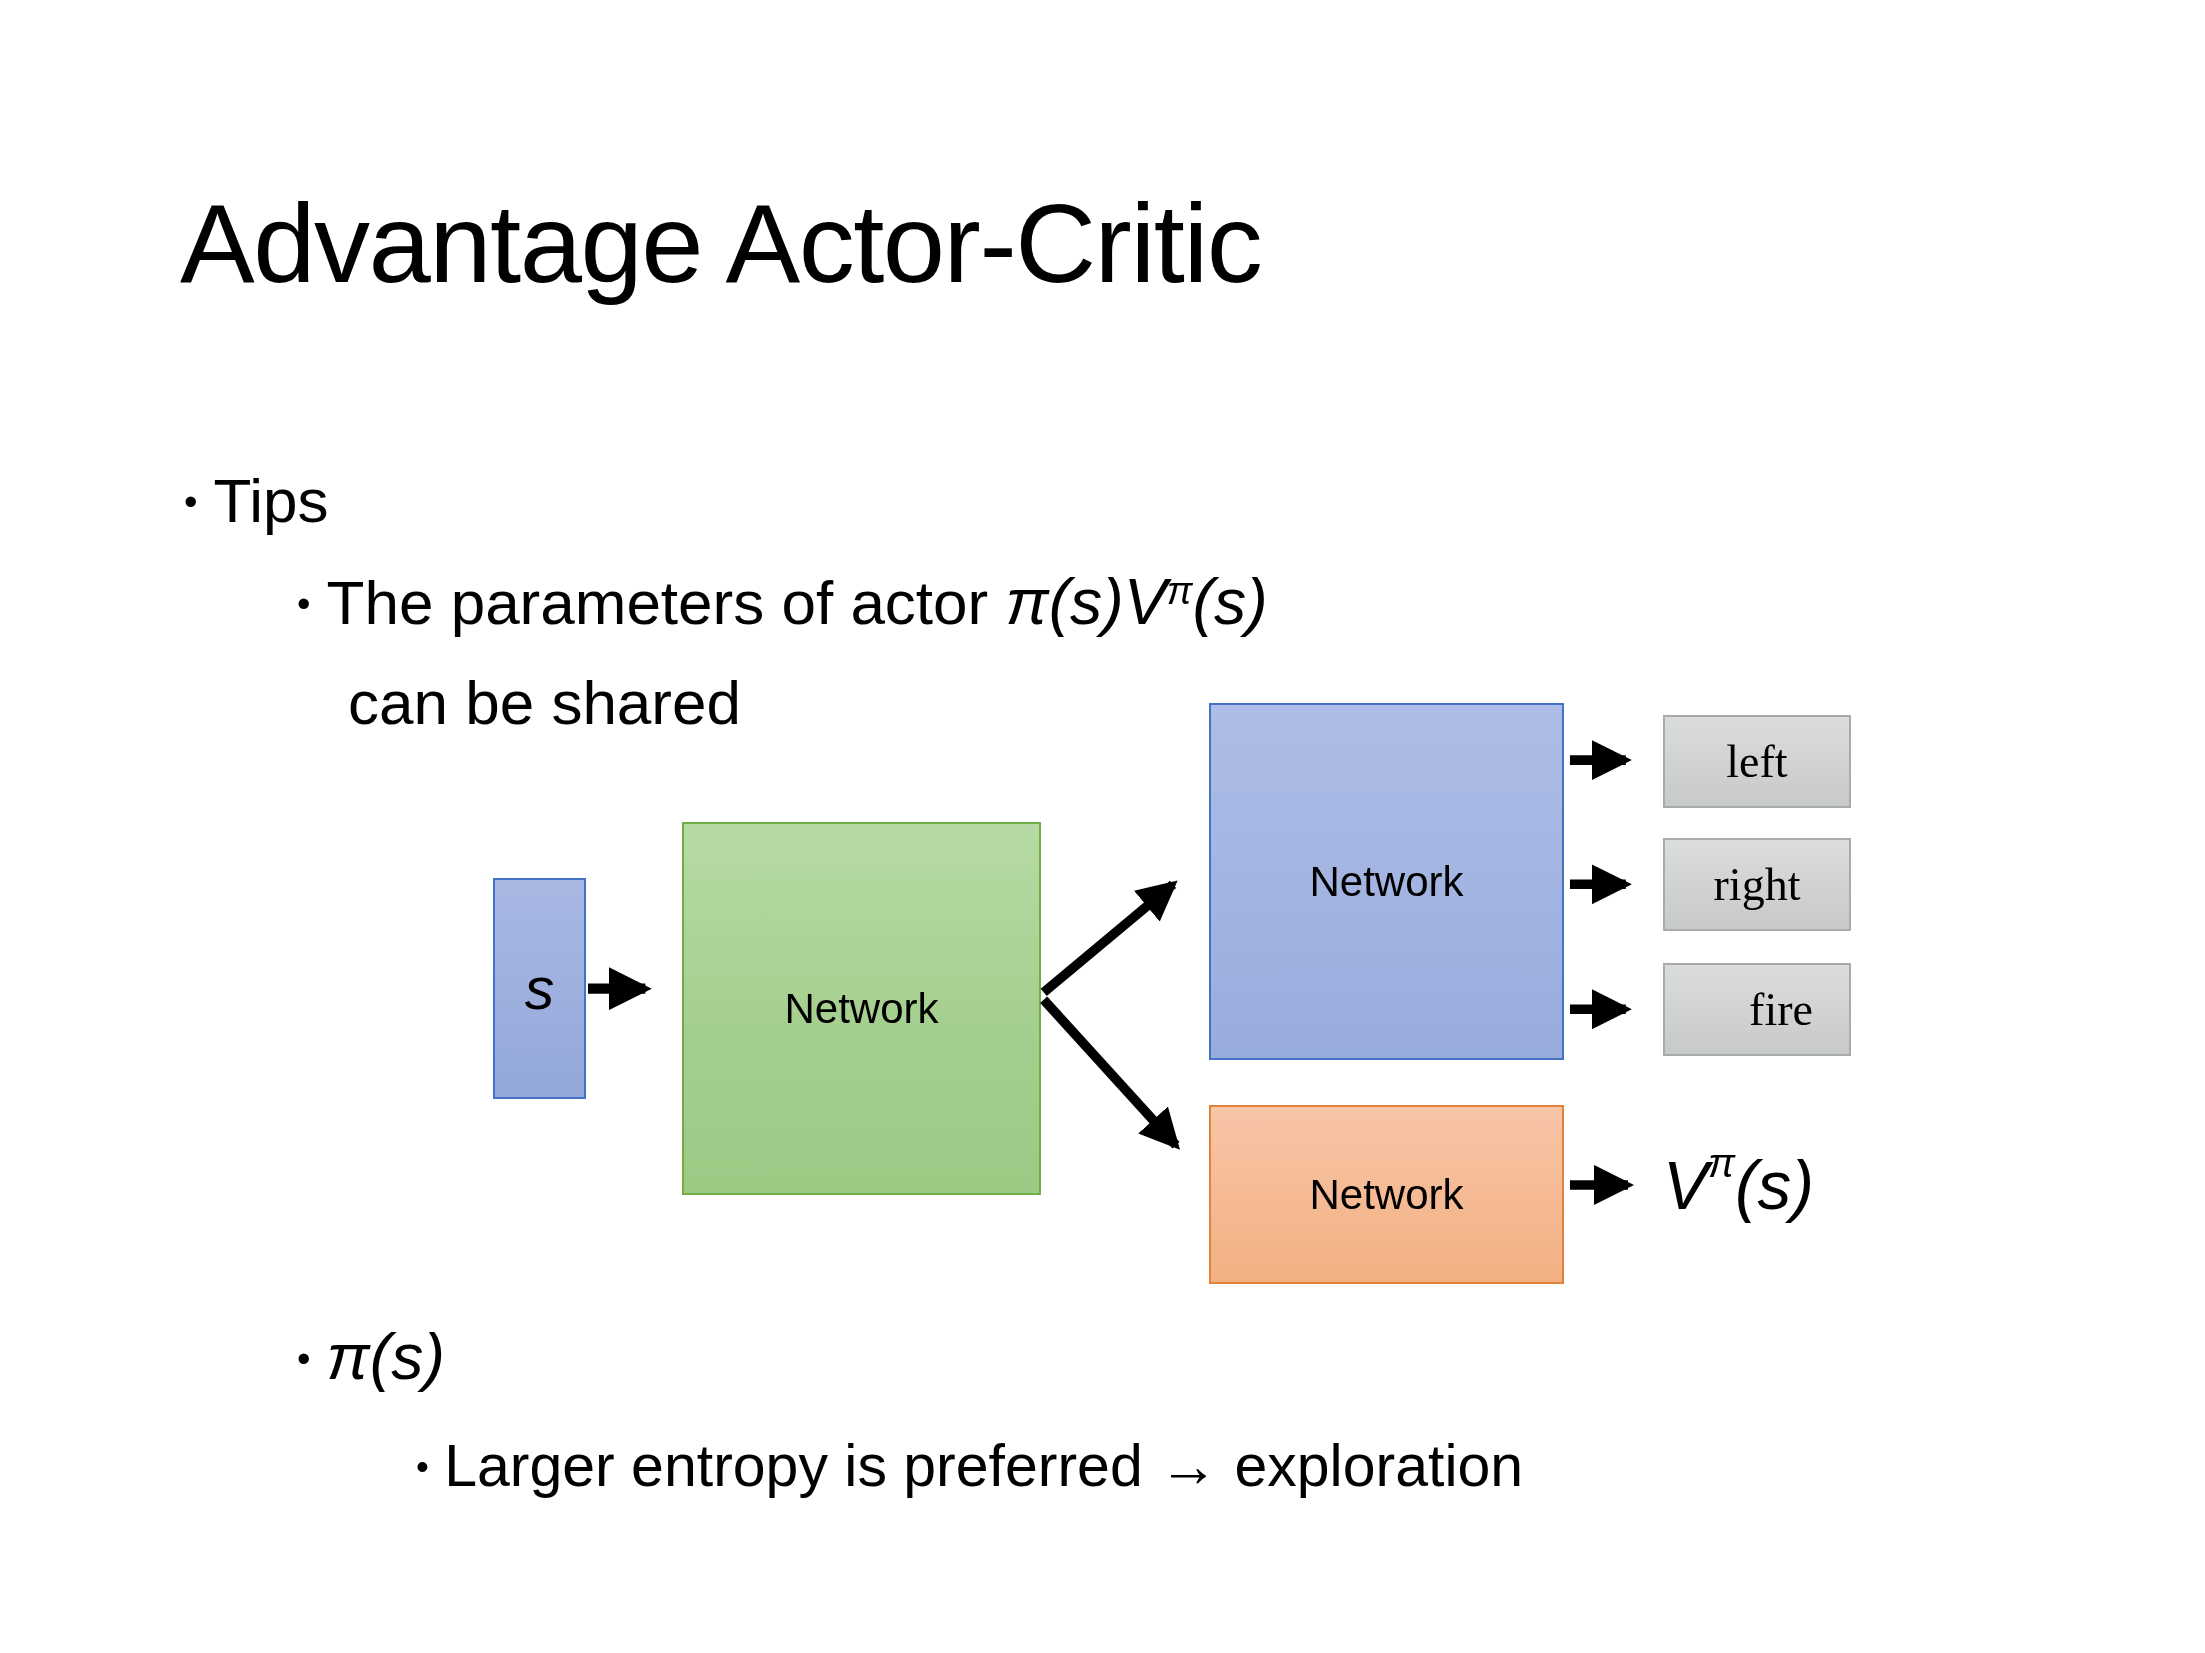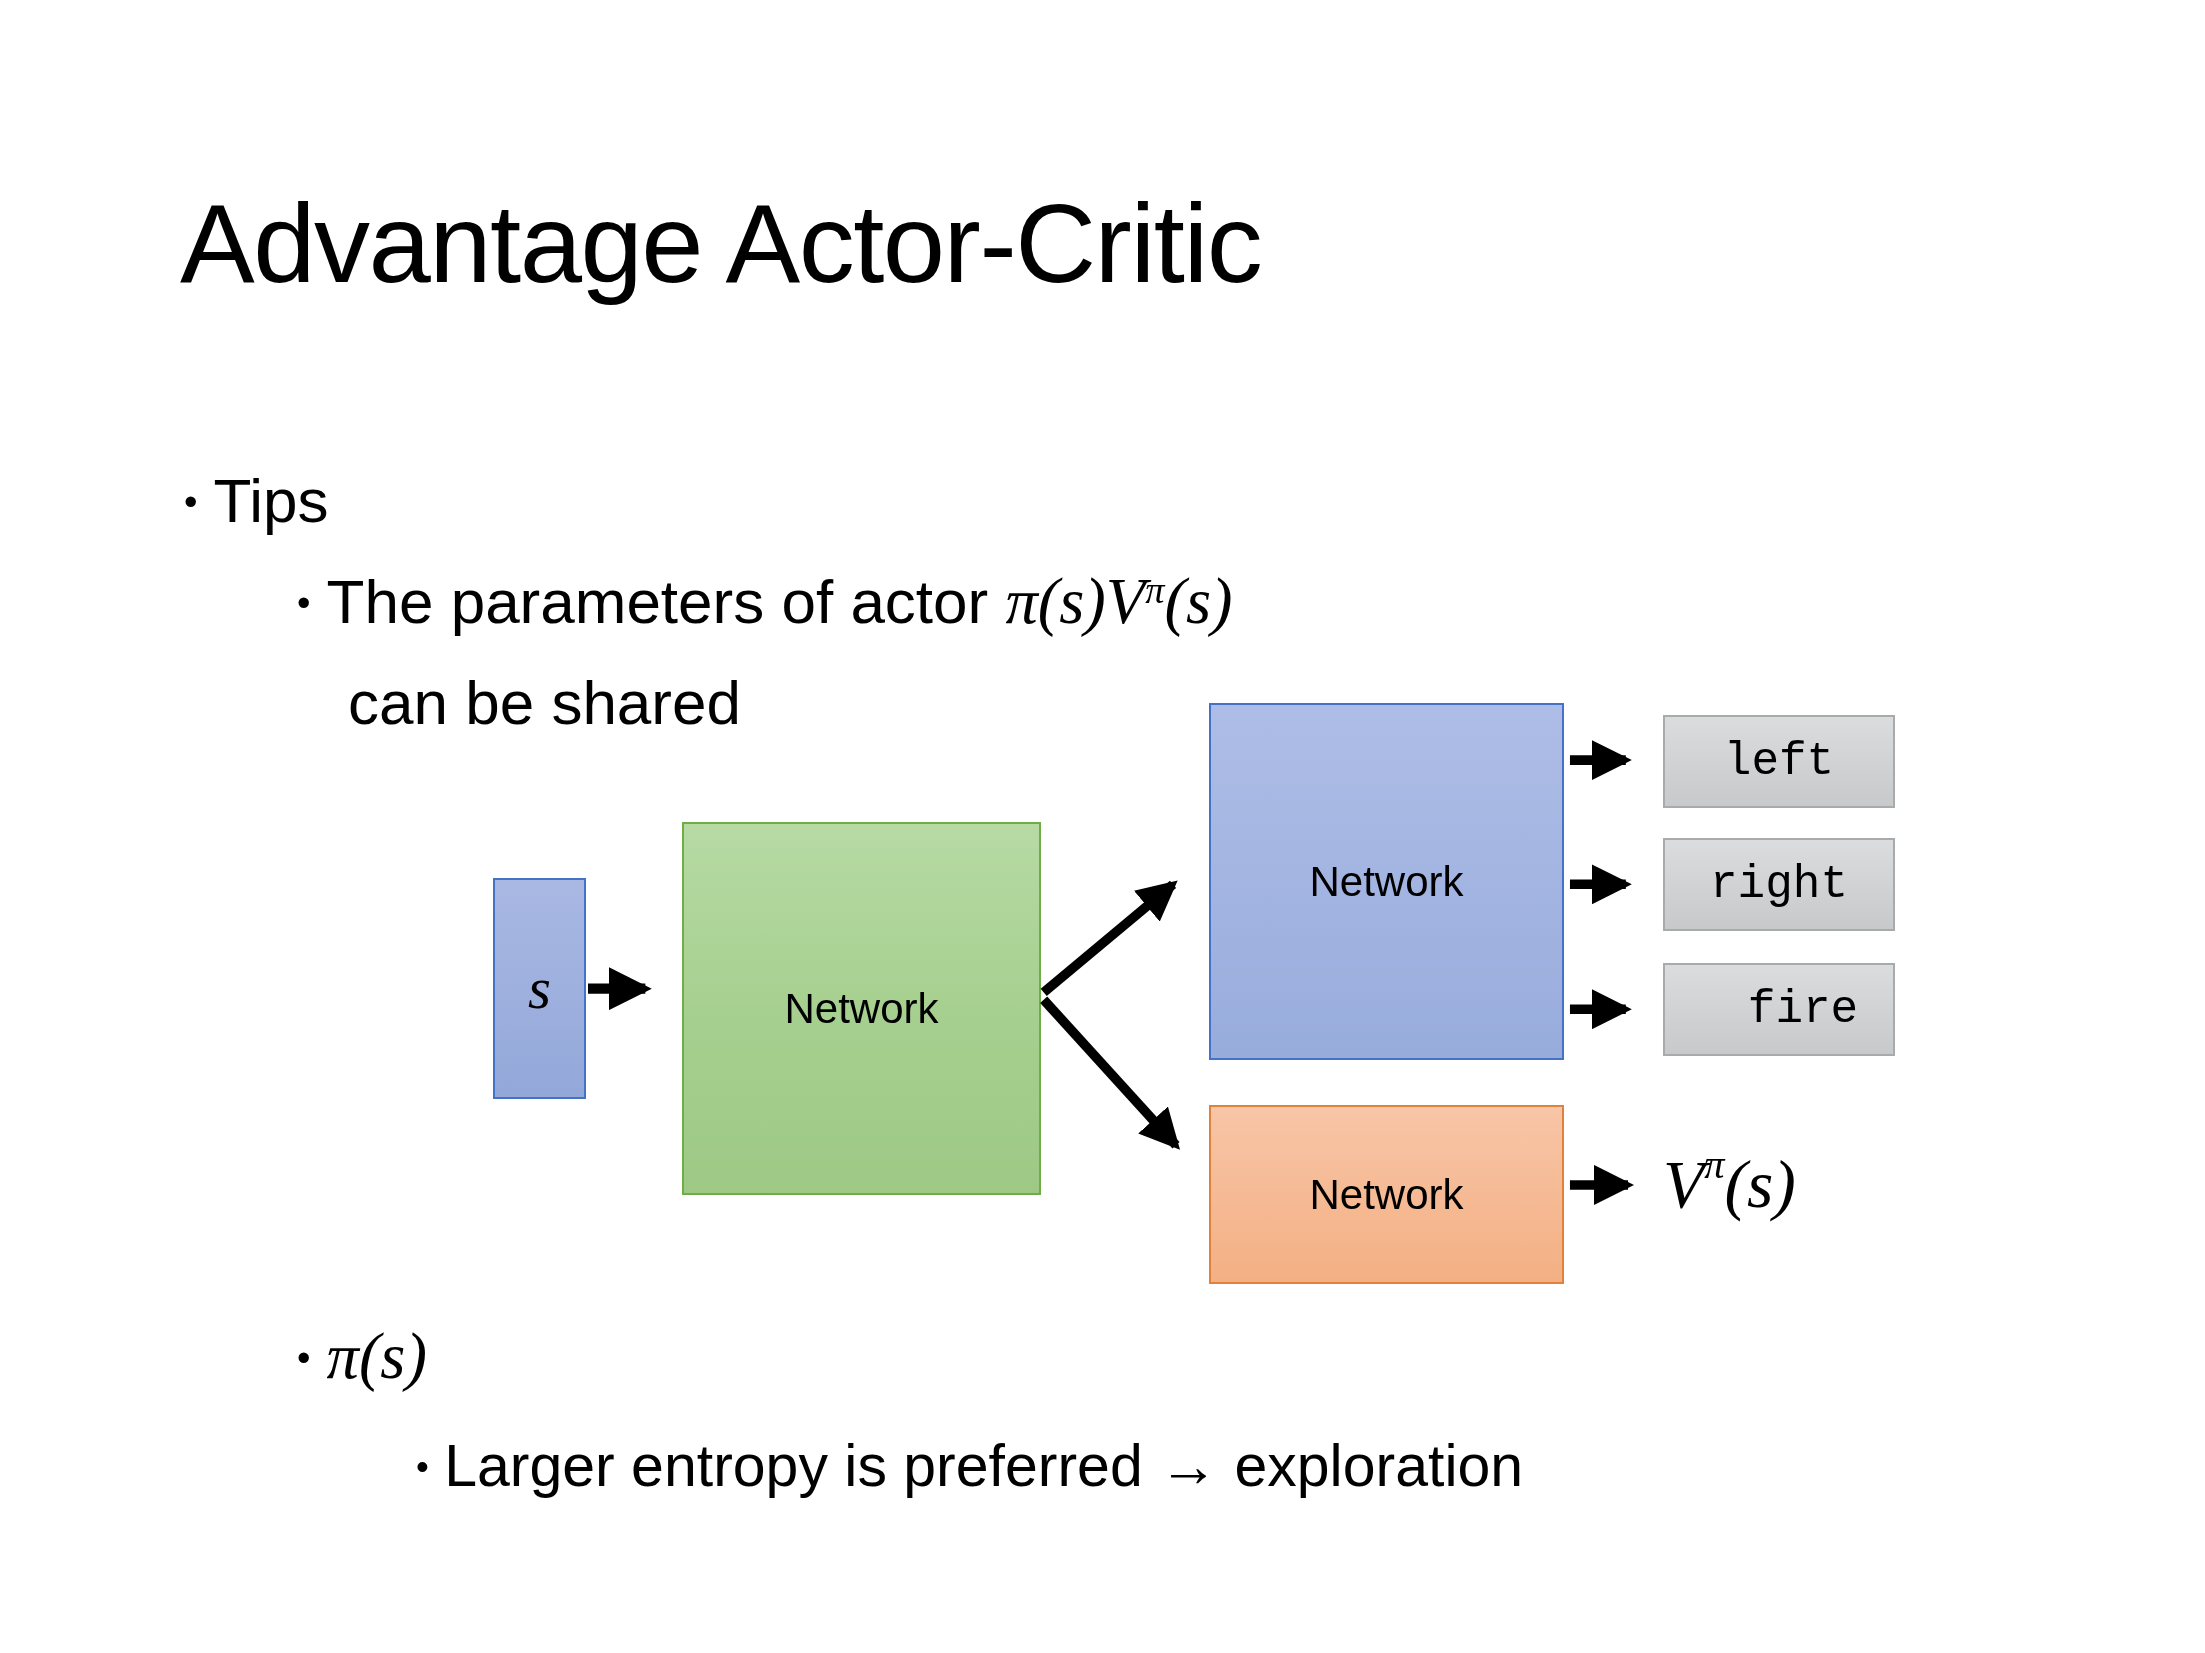--- a/index.html
+++ b/index.html
@@ -17,21 +17,21 @@
   }
   .dot{
     font-size:0.62em;transform:translateY(-0.18em);margin-right:0.42em;
   }
   .t-tips{left:184px;top:465px;font-size:62px;}
   .t-b1{left:297px;top:565px;font-size:62px;}
   .t-b1b{left:348px;top:667px;font-size:62px;}
   .t-b2{left:297px;top:1320px;font-size:62px;}
   .t-b3{left:416px;top:1432px;font-size:59px;}
   .math{
-    font-family:Liberation Serif, serif;font-style:italic;
+    font-family:Liberation Sans, sans-serif;font-style:italic;
     font-size:1.04em;
   }
   .sup{
     font-size:0.62em;position:relative;top:-0.52em;font-style:italic;
   }
   .box{
     position:absolute;display:flex;align-items:center;justify-content:center;
     box-sizing:border-box;
   }
   .netlabel{font-size:42px;text-align:center;}
@@ -50,24 +50,24 @@
     left:1209px;top:703px;width:355px;height:357px;
     background:linear-gradient(180deg,#aebde7 0%,#98acdc 100%);
     border:2.9px solid #4472c4;
   }
   .critic{
     left:1209px;top:1105px;width:355px;height:179px;
     background:linear-gradient(180deg,#f8c5a7 0%,#f3b083 100%);
     border:2.9px solid #e0813c;
   }
   .action{
-    left:1663px;width:232px;height:93px;
+    left:1663px;width:188px;height:93px;
     background:linear-gradient(180deg,#dbdcdd 0%,#c7c9ca 100%);
     border:2.2px solid #a8abac;
-    font-family:Liberation Mono, monospace;font-size:46px;
+    font-family:Liberation Serif, serif;font-size:46px;
   }
   .act-left{top:715px;}
   .act-right{top:838px;}
   .act-fire{top:963px;padding-left:48px;}
   .vout{
     left:1663px;top:1138px;height:94px;display:flex;align-items:center;
     font-size:65px;
   }
   .arrows{left:0;top:0;width:2205px;height:1654px;pointer-events:none;}
 </style>

